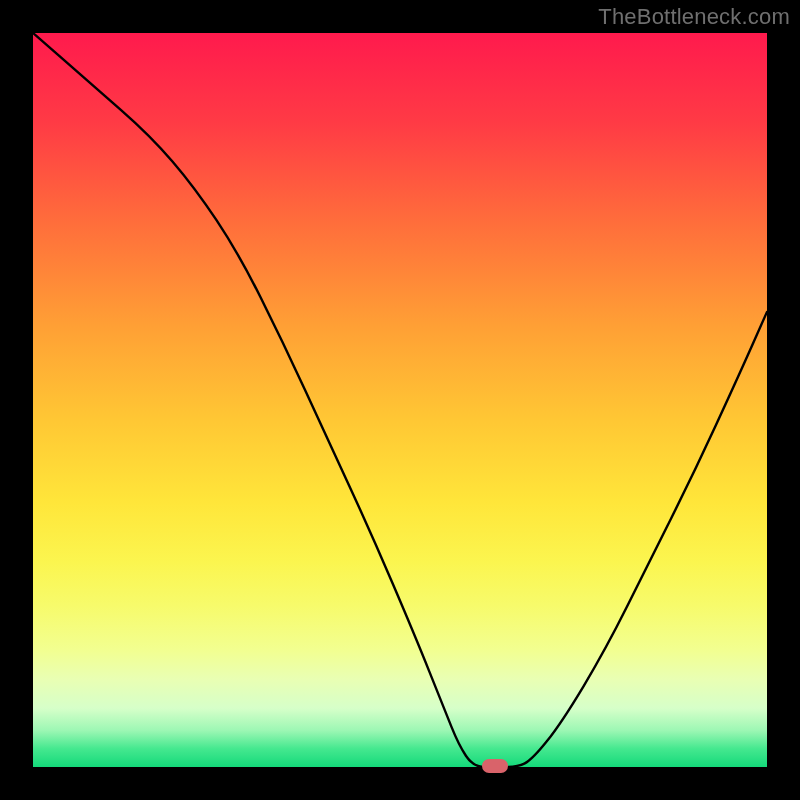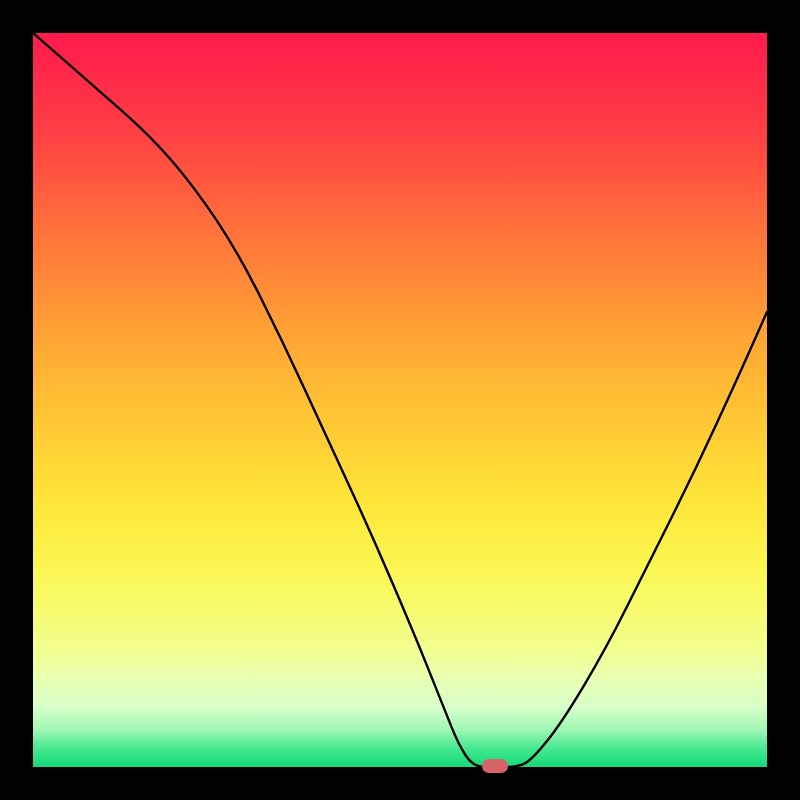--- a/index.html
+++ b/index.html
@@ -64,20 +64,21 @@
     position: absolute;
     background: #d9636a;
     border-radius: 10px;
     z-index: 30;
   }
 </style>
 </head>
 <body>
 
 <div class="frame">
+  <div class="watermark">TheBottleneck.com</div>
 
   <div class="plot-area">
     <svg class="curve" viewBox="0 0 734 734" preserveAspectRatio="none">
       <path fill="none" stroke="#000" stroke-width="2.4" stroke-linecap="round" stroke-linejoin="round" d="M 0 0 Q 0 0 29.36 25.689999999999998 Q 58.72 51.379999999999995 88.08 77.07 Q 117.44 102.75999999999999 139.45999999999998 128.45 Q 161.48 154.14 183.5 187.17000000000002 Q 205.52 220.20000000000005 227.54000000000002 264.24 Q 249.56000000000003 308.28000000000003 271.58000000000004 355.99 Q 293.6 403.7 315.62 451.40999999999997 Q 337.64 499.12 359.65999999999997 550.5 Q 381.68 601.88 396.36 638.5799999999999 Q 411.04 675.28 418.38 693.63 Q 425.71999999999997 711.98 433.05999999999995 722.99 Q 440.4 734 451.40999999999997 734 Q 462.42 734 473.43 734 Q 484.44 734 491.78000000000003 730.3299999999999 Q 499.12000000000006 726.66 513.8000000000001 708.31 Q 528.48 689.96 550.5 653.26 Q 572.52 616.56 594.54 572.52 Q 616.56 528.48 638.5799999999999 484.44 Q 660.6 440.4 682.62 392.68999999999994 Q 704.64 344.97999999999996 719.3199999999999 311.95 T 734 278.92"></path>
     </svg>
     <div class="pill" style="left:449.42px;top:726px;width:26px;height:14px;background:#d9636a;"></div>
   </div>
 </div>
 
 </body></html>

